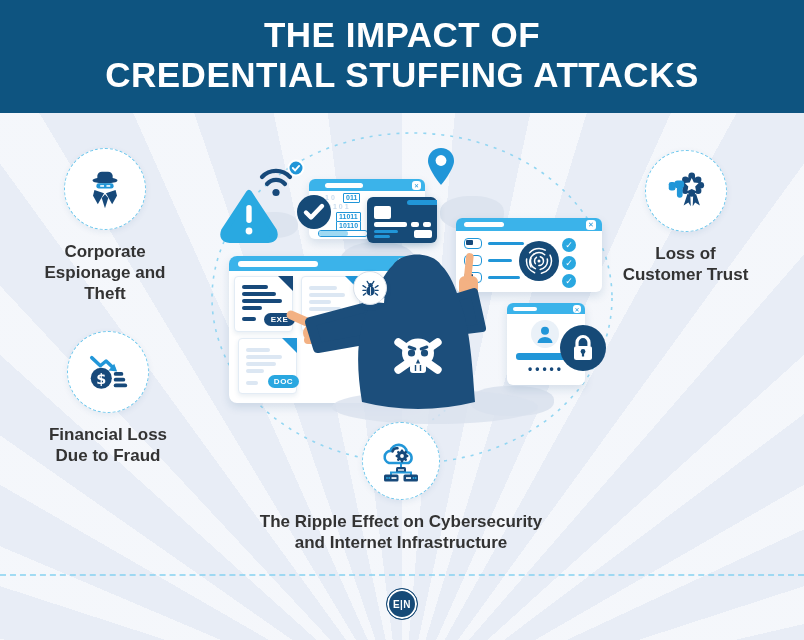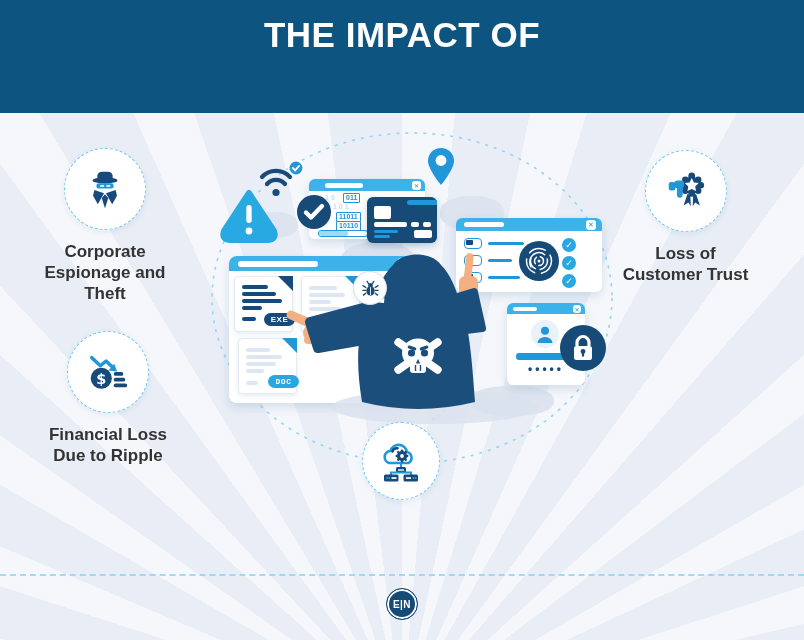--- a/index.html
+++ b/index.html
@@ -117,20 +117,21 @@
   .brand{color:#164a77;font-weight:bold;font-size:21px;letter-spacing:1.5px;}
 </style>
 </head>
 <body>
 
 <div class="canvas">
 
   <div class="header">
     <div class="t">
       <div>THE IMPACT OF</div>
+      <div>CREDENTIAL STUFFING ATTACKS</div>
     </div>
   </div>
 
   <div class="blob" style="left:250px;top:212px;width:48px;height:26px;"></div>
   <div class="blob" style="left:340px;top:242px;width:76px;height:42px;"></div>
   <div class="blob" style="left:440px;top:196px;width:64px;height:34px;"></div>
   <div class="blob" style="left:286px;top:320px;width:42px;height:58px;"></div>
   <div class="blob" style="left:470px;top:386px;width:84px;height:30px;"></div>
 
   <svg class="deco-svg" width="804" height="640">
@@ -195,21 +196,21 @@
         <g fill="#17497a">
           <rect x="30" y="24" width="10" height="4" rx="2"></rect>
           <rect x="30" y="30" width="12" height="4" rx="2"></rect>
           <rect x="30" y="36" width="14" height="4" rx="2"></rect>
         </g>
         <circle cx="17" cy="30.5" r="11" fill="#17497a"></circle>
         <text x="17" y="36" text-anchor="middle" font-size="15" font-weight="bold" fill="#fff" font-family="DejaVu Sans, sans-serif">$</text>
       </svg>
     </div>
     <div class="feature-label">Financial Loss
-Due to Ripple</div>
+Due to Fraud</div>
   </div>
 
 
   <div class="feature" id="f5">
     <div class="icon-circle">
       <svg width="48" height="48" viewBox="0 0 48 48">
         <path d="M12,26 a6.2,6.2 0 0 1 1.6,-12.1 a8.3,8.3 0 0 1 16.2,1 a6,6 0 0 1 1.7,11.1 z" fill="#fff" stroke="#2196d8" stroke-width="2.6" stroke-linejoin="round"></path>
         <path d="M15.5,14.5 a4.5,4.5 0 0 1 5,-3.2" fill="none" stroke="#17497a" stroke-width="2.6" stroke-linecap="round"></path>
         <g fill="#17497a">
           <circle cx="25" cy="19" r="5"></circle>
@@ -232,20 +233,22 @@
         <rect x="7" y="37.5" width="14.5" height="7" rx="1.5" fill="#17497a"></rect>
         <rect x="26.5" y="37.5" width="14.5" height="7" rx="1.5" fill="#17497a"></rect>
         <circle cx="10" cy="41" r=".9" fill="#29a7e0"></circle>
           <circle cx="12.2" cy="41" r=".9" fill="#29a7e0"></circle>
         <rect x="14.5" y="40.2" width="5" height="1.7" fill="#fff"></rect>
         <rect x="29" y="40.2" width="5" height="1.7" fill="#fff"></rect>
         <circle cx="36.5" cy="41" r=".9" fill="#29a7e0"></circle>
           <circle cx="38.7" cy="41" r=".9" fill="#29a7e0"></circle>
       </svg>
     </div>
+    <div class="feature-label">The Ripple Effect on Cybersecurity
+and Internet Infrastructure</div>
   </div>
 
   <svg class="abs" id="warning-triangle" width="60" height="56" viewBox="0 0 60 56">
     <path d="M30,4 L55,42 Q58,50 49,51 L11,51 Q2,50 5,42 Z" fill="#29a9e1" stroke="#29a9e1" stroke-width="6" stroke-linejoin="round"></path>
     <rect x="27.3" y="16" width="5.4" height="18" rx="2.7" fill="#fff"></rect>
     <circle cx="30" cy="42" r="3.4" fill="#fff"></circle>
   </svg>
 
   <svg class="abs" id="wifi-icon" width="50" height="42" viewBox="0 0 50 42">
     <path d="M7,18 a19,19 0 0 1 28,0" fill="none" stroke="#17497a" stroke-width="4.2" stroke-linecap="round"></path>
@@ -305,21 +308,21 @@
       <div class="badge dark">EXE</div>
     </div>
     <div class="doc" style="left:72px;top:20px;">
       <div class="fold blue"></div>
       <div class="fline" style="top:9px;width:28px;"></div>
         <div class="fline" style="top:16px;width:36px;"></div>
       <div class="fline" style="top:23px;width:22px;"></div>
         <div class="fline" style="top:30px;width:32px;"></div>
       <div class="badge blue">TXT</div>
     </div>
-    <div class="doc" style="left:9px;top:82px;font-family:Liberation Mono, monospace;">
+    <div class="doc" style="left:9px;top:82px;">
       <div class="fold blue"></div>
       <div class="fline" style="top:9px;width:24px;"></div>
         <div class="fline" style="top:16px;width:36px;"></div>
       <div class="fline" style="top:23px;width:30px;"></div>
         <div class="fline" style="top:30px;width:18px;"></div>
       <div class="fline" style="top:42px;width:12px;"></div>
       <div class="badge blue">DOC</div>
     </div>
   </div>
 

